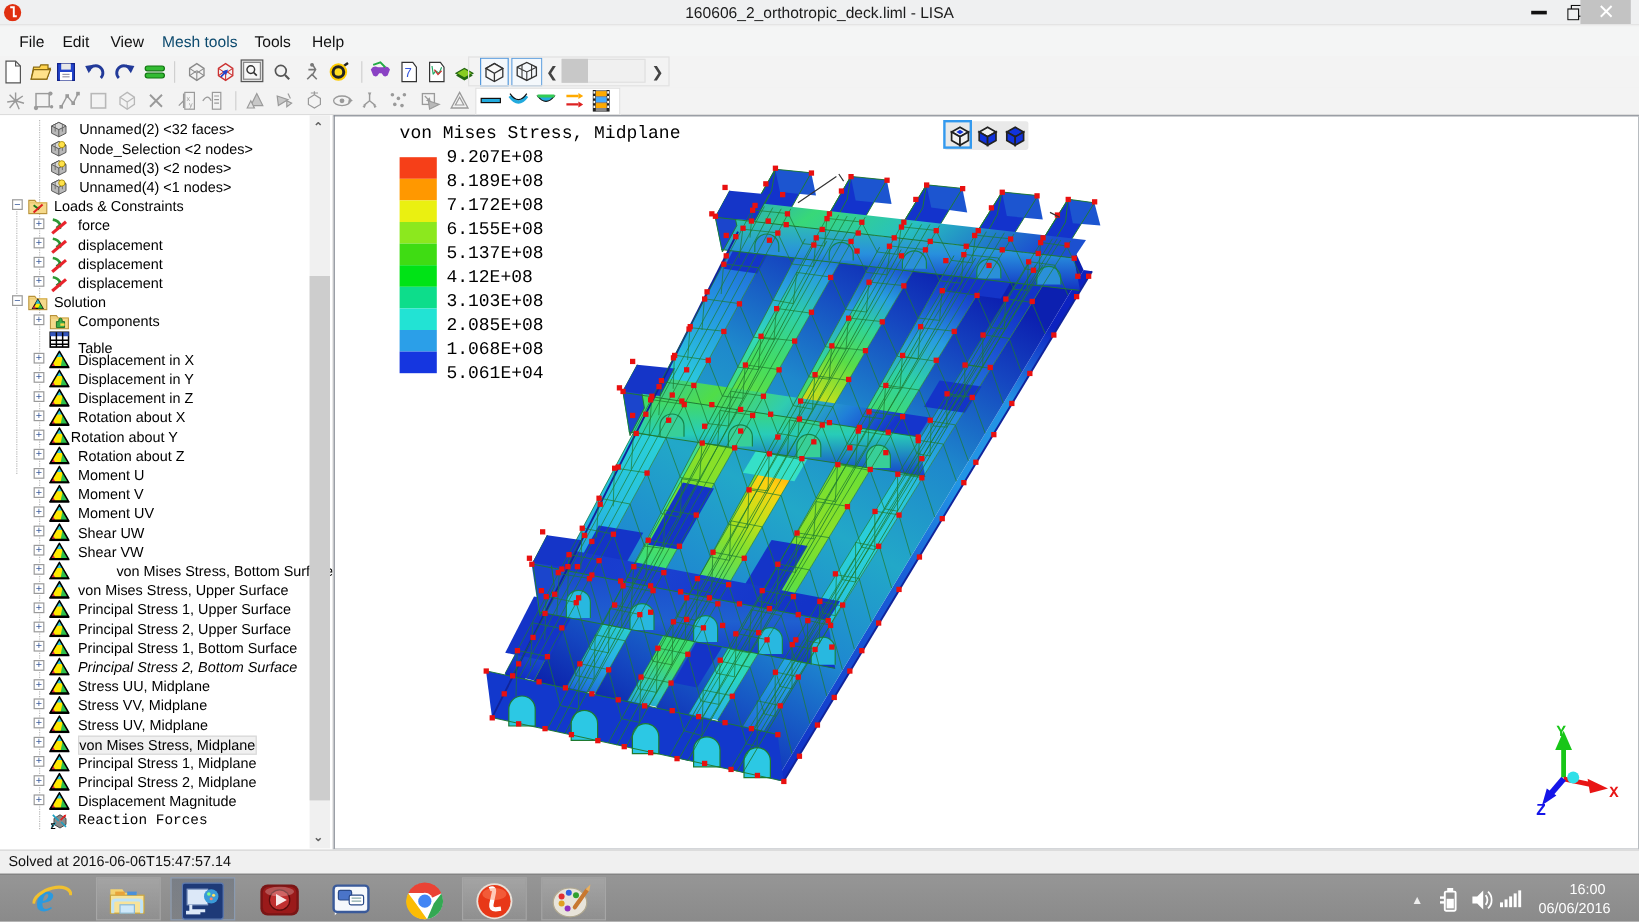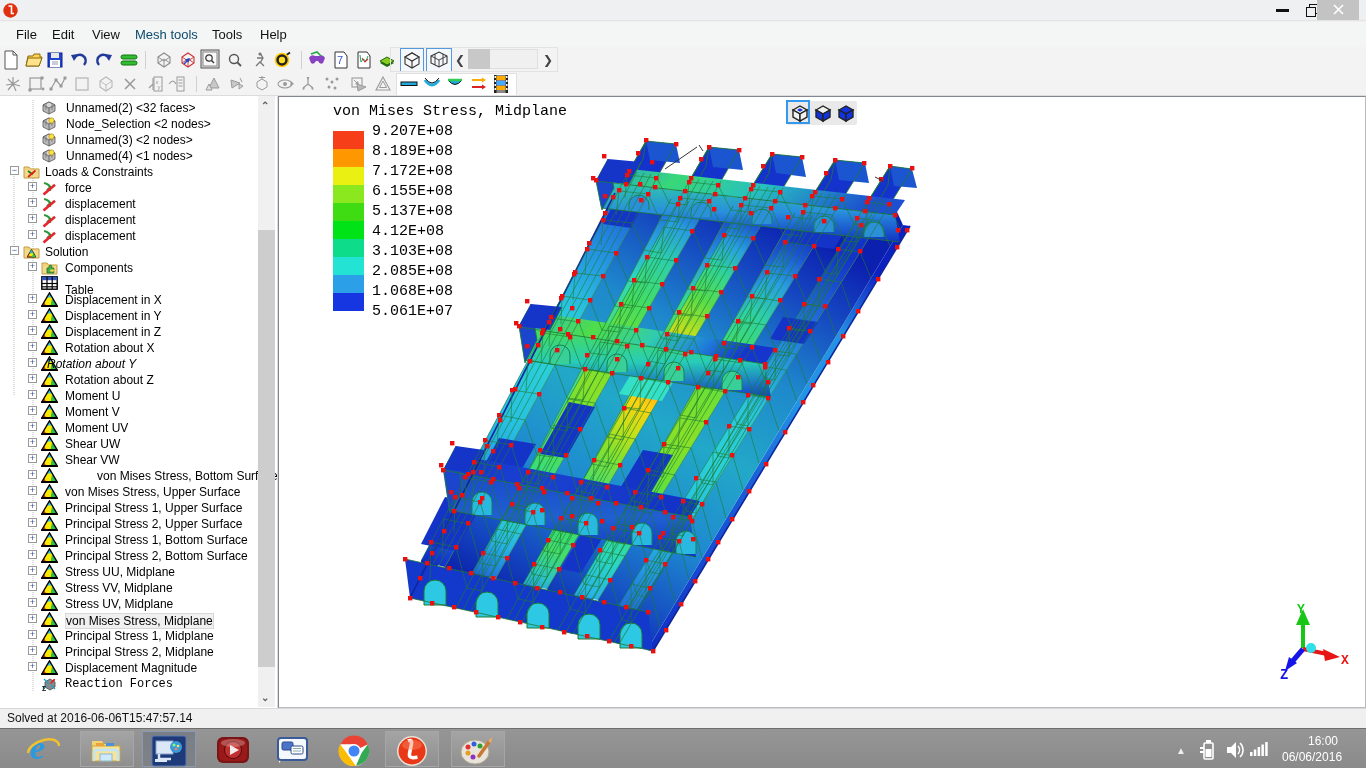--- a/index.html
+++ b/index.html
@@ -25,20 +25,21 @@
 .tree{position:absolute;font-size:12px;color:#000;white-space:nowrap}
 .exp{position:absolute;width:9px;height:9px;border:1px solid #9a9a9a;background:#fff;font-size:9px;line-height:7px;text-align:center;color:#3a5a9a}
 #legend{position:absolute;left:54px;top:34px}
 .lgswatch{position:absolute;left:0;width:31px;height:18px}
 .lgtxt{position:absolute;left:39px;font-family:"Liberation Mono",monospace;font-size:15px;color:#000}
 #vtitle{position:absolute;left:54px;top:6px;font-family:"Liberation Mono",monospace;font-size:15px;color:#000}
 #cubebtns{position:absolute;left:508px;top:4px;width:70px;height:24px;background:#e9e9e9;border-radius:2px}
 </style></head>
 <body>
 <div id="titlebar">
+ <div id="title">160606_2_orthotropic_deck.liml - LISA</div>
  <svg class="abs" style="left:3px;top:3px" width="15" height="15">
       <circle cx="7.5" cy="7.5" r="7.2" fill="#e03010"></circle>
       <path d="M5.5 3 L8.5 3 L8.5 10.5 L11 10.5" stroke="#fff" stroke-width="1.6" fill="none"></path>
     </svg>
  <svg class="abs" style="right:47px;top:4px" width="13" height="13">
       <rect x="3.5" y="0.5" width="9" height="9" fill="none" stroke="#111"></rect>
       <rect x="0.5" y="3.5" width="9" height="9" fill="#eff0f1" stroke="#111"></rect>
     </svg>
  <div id="minbtn"></div>
  <div id="closebox"><svg width="11" height="11" style="margin-top:4px">
@@ -410,21 +411,21 @@
     <div class="tree" style="left:65px;top:245px;">Rotation about X</div>
     <div class="exp" style="left:28px;top:262px">+</div>
     <svg class="abs" style="left:41px;top:260px" width="17" height="15" viewBox="0 0 17 15">
       <polygon points="8.5,0.8 16,13.6 1,13.6" fill="#ffe800"></polygon>
       <polygon points="8.5,0.8 11.2,5.4 5.8,5.4" fill="#30c8d8"></polygon>
       <polygon points="11.2,5.5 16,13.6 9.5,13.6" fill="#2fc04a"></polygon>
       <polygon points="1,13.6 5.2,13.6 3.2,10.2" fill="#e82a40"></polygon>
       <polygon points="8.5,0.8 16,13.6 1,13.6" fill="none" stroke="#000" stroke-width="1.3"></polygon>
       <line x1="0" y1="14.4" x2="17" y2="14.4" stroke="#000" stroke-width="1.4"></line>
     </svg>
-    <div class="tree" style="left:47px;top:261px;font-style:italic;">Rotation about Y</div>
+    <div class="tree" style="left:59px;top:261px;">Rotation about Y</div>
     <div class="exp" style="left:28px;top:278px">+</div>
     <svg class="abs" style="left:41px;top:276px" width="17" height="15" viewBox="0 0 17 15">
       <polygon points="8.5,0.8 16,13.6 1,13.6" fill="#ffe800"></polygon>
       <polygon points="8.5,0.8 11.2,5.4 5.8,5.4" fill="#30c8d8"></polygon>
       <polygon points="11.2,5.5 16,13.6 9.5,13.6" fill="#2fc04a"></polygon>
       <polygon points="1,13.6 5.2,13.6 3.2,10.2" fill="#e82a40"></polygon>
       <polygon points="8.5,0.8 16,13.6 1,13.6" fill="none" stroke="#000" stroke-width="1.3"></polygon>
       <line x1="0" y1="14.4" x2="17" y2="14.4" stroke="#000" stroke-width="1.4"></line>
     </svg>
     <div class="tree" style="left:65px;top:277px;">Rotation about Z</div>
@@ -530,21 +531,21 @@
     <div class="tree" style="left:65px;top:437px;">Principal Stress 1, Bottom Surface</div>
     <div class="exp" style="left:28px;top:454px">+</div>
     <svg class="abs" style="left:41px;top:452px" width="17" height="15" viewBox="0 0 17 15">
       <polygon points="8.5,0.8 16,13.6 1,13.6" fill="#ffe800"></polygon>
       <polygon points="8.5,0.8 11.2,5.4 5.8,5.4" fill="#30c8d8"></polygon>
       <polygon points="11.2,5.5 16,13.6 9.5,13.6" fill="#2fc04a"></polygon>
       <polygon points="1,13.6 5.2,13.6 3.2,10.2" fill="#e82a40"></polygon>
       <polygon points="8.5,0.8 16,13.6 1,13.6" fill="none" stroke="#000" stroke-width="1.3"></polygon>
       <line x1="0" y1="14.4" x2="17" y2="14.4" stroke="#000" stroke-width="1.4"></line>
     </svg>
-    <div class="tree" style="left:65px;top:453px;">Principal Stress 2, Bottom Surface</div>
+    <div class="tree" style="left:65px;top:453px;font-style:italic;">Principal Stress 2, Bottom Surface</div>
     <div class="exp" style="left:28px;top:470px">+</div>
     <svg class="abs" style="left:41px;top:468px" width="17" height="15" viewBox="0 0 17 15">
       <polygon points="8.5,0.8 16,13.6 1,13.6" fill="#ffe800"></polygon>
       <polygon points="8.5,0.8 11.2,5.4 5.8,5.4" fill="#30c8d8"></polygon>
       <polygon points="11.2,5.5 16,13.6 9.5,13.6" fill="#2fc04a"></polygon>
       <polygon points="1,13.6 5.2,13.6 3.2,10.2" fill="#e82a40"></polygon>
       <polygon points="8.5,0.8 16,13.6 1,13.6" fill="none" stroke="#000" stroke-width="1.3"></polygon>
       <line x1="0" y1="14.4" x2="17" y2="14.4" stroke="#000" stroke-width="1.4"></line>
     </svg>
     <div class="tree" style="left:65px;top:469px;">Stress UU, Midplane</div>
@@ -638,21 +639,21 @@
       <div class="lgtxt" style="top:72px">5.137E+08</div>
       <div class="lgswatch" style="top:90px;background:#00e316"></div>
       <div class="lgtxt" style="top:92px">4.12E+08</div>
       <div class="lgswatch" style="top:108px;background:#0ddd8b"></div>
       <div class="lgtxt" style="top:112px">3.103E+08</div>
       <div class="lgswatch" style="top:126px;background:#22e3d4"></div>
       <div class="lgtxt" style="top:132px">2.085E+08</div>
       <div class="lgswatch" style="top:144px;background:#2b9fe8"></div>
       <div class="lgtxt" style="top:152px">1.068E+08</div>
       <div class="lgswatch" style="top:162px;background:#1536e0"></div>
-      <div class="lgtxt" style="top:172px">5.061E+07</div>
+      <div class="lgtxt" style="top:172px">5.061E+04</div>
     </div>
  <div id="cubebtns">
       <div class="abs" style="left:-1px;top:-1px;width:24px;height:24px;border:2px solid #3399ee"></div>
       <svg class="abs" style="left:3px;top:2px" width="20" height="20" viewBox="0 0 20 20">
         <polygon points="3,7 10,3 17,7 10,11" fill="#f2f2f2" stroke="#222" stroke-width="1.4"></polygon>
         <polygon points="3,7 10,11 10,18 3,14" fill="#f2f2f2" stroke="#222" stroke-width="1.4"></polygon>
         <polygon points="17,7 10,11 10,18 17,14" fill="#f2f2f2" stroke="#222" stroke-width="1.4"></polygon>
         <polygon points="10,5.2 13,7 10,8.8 7,7" fill="#1133dd"></polygon>
       </svg>
       <svg class="abs" style="left:26px;top:2px" width="20" height="20" viewBox="0 0 20 20">

